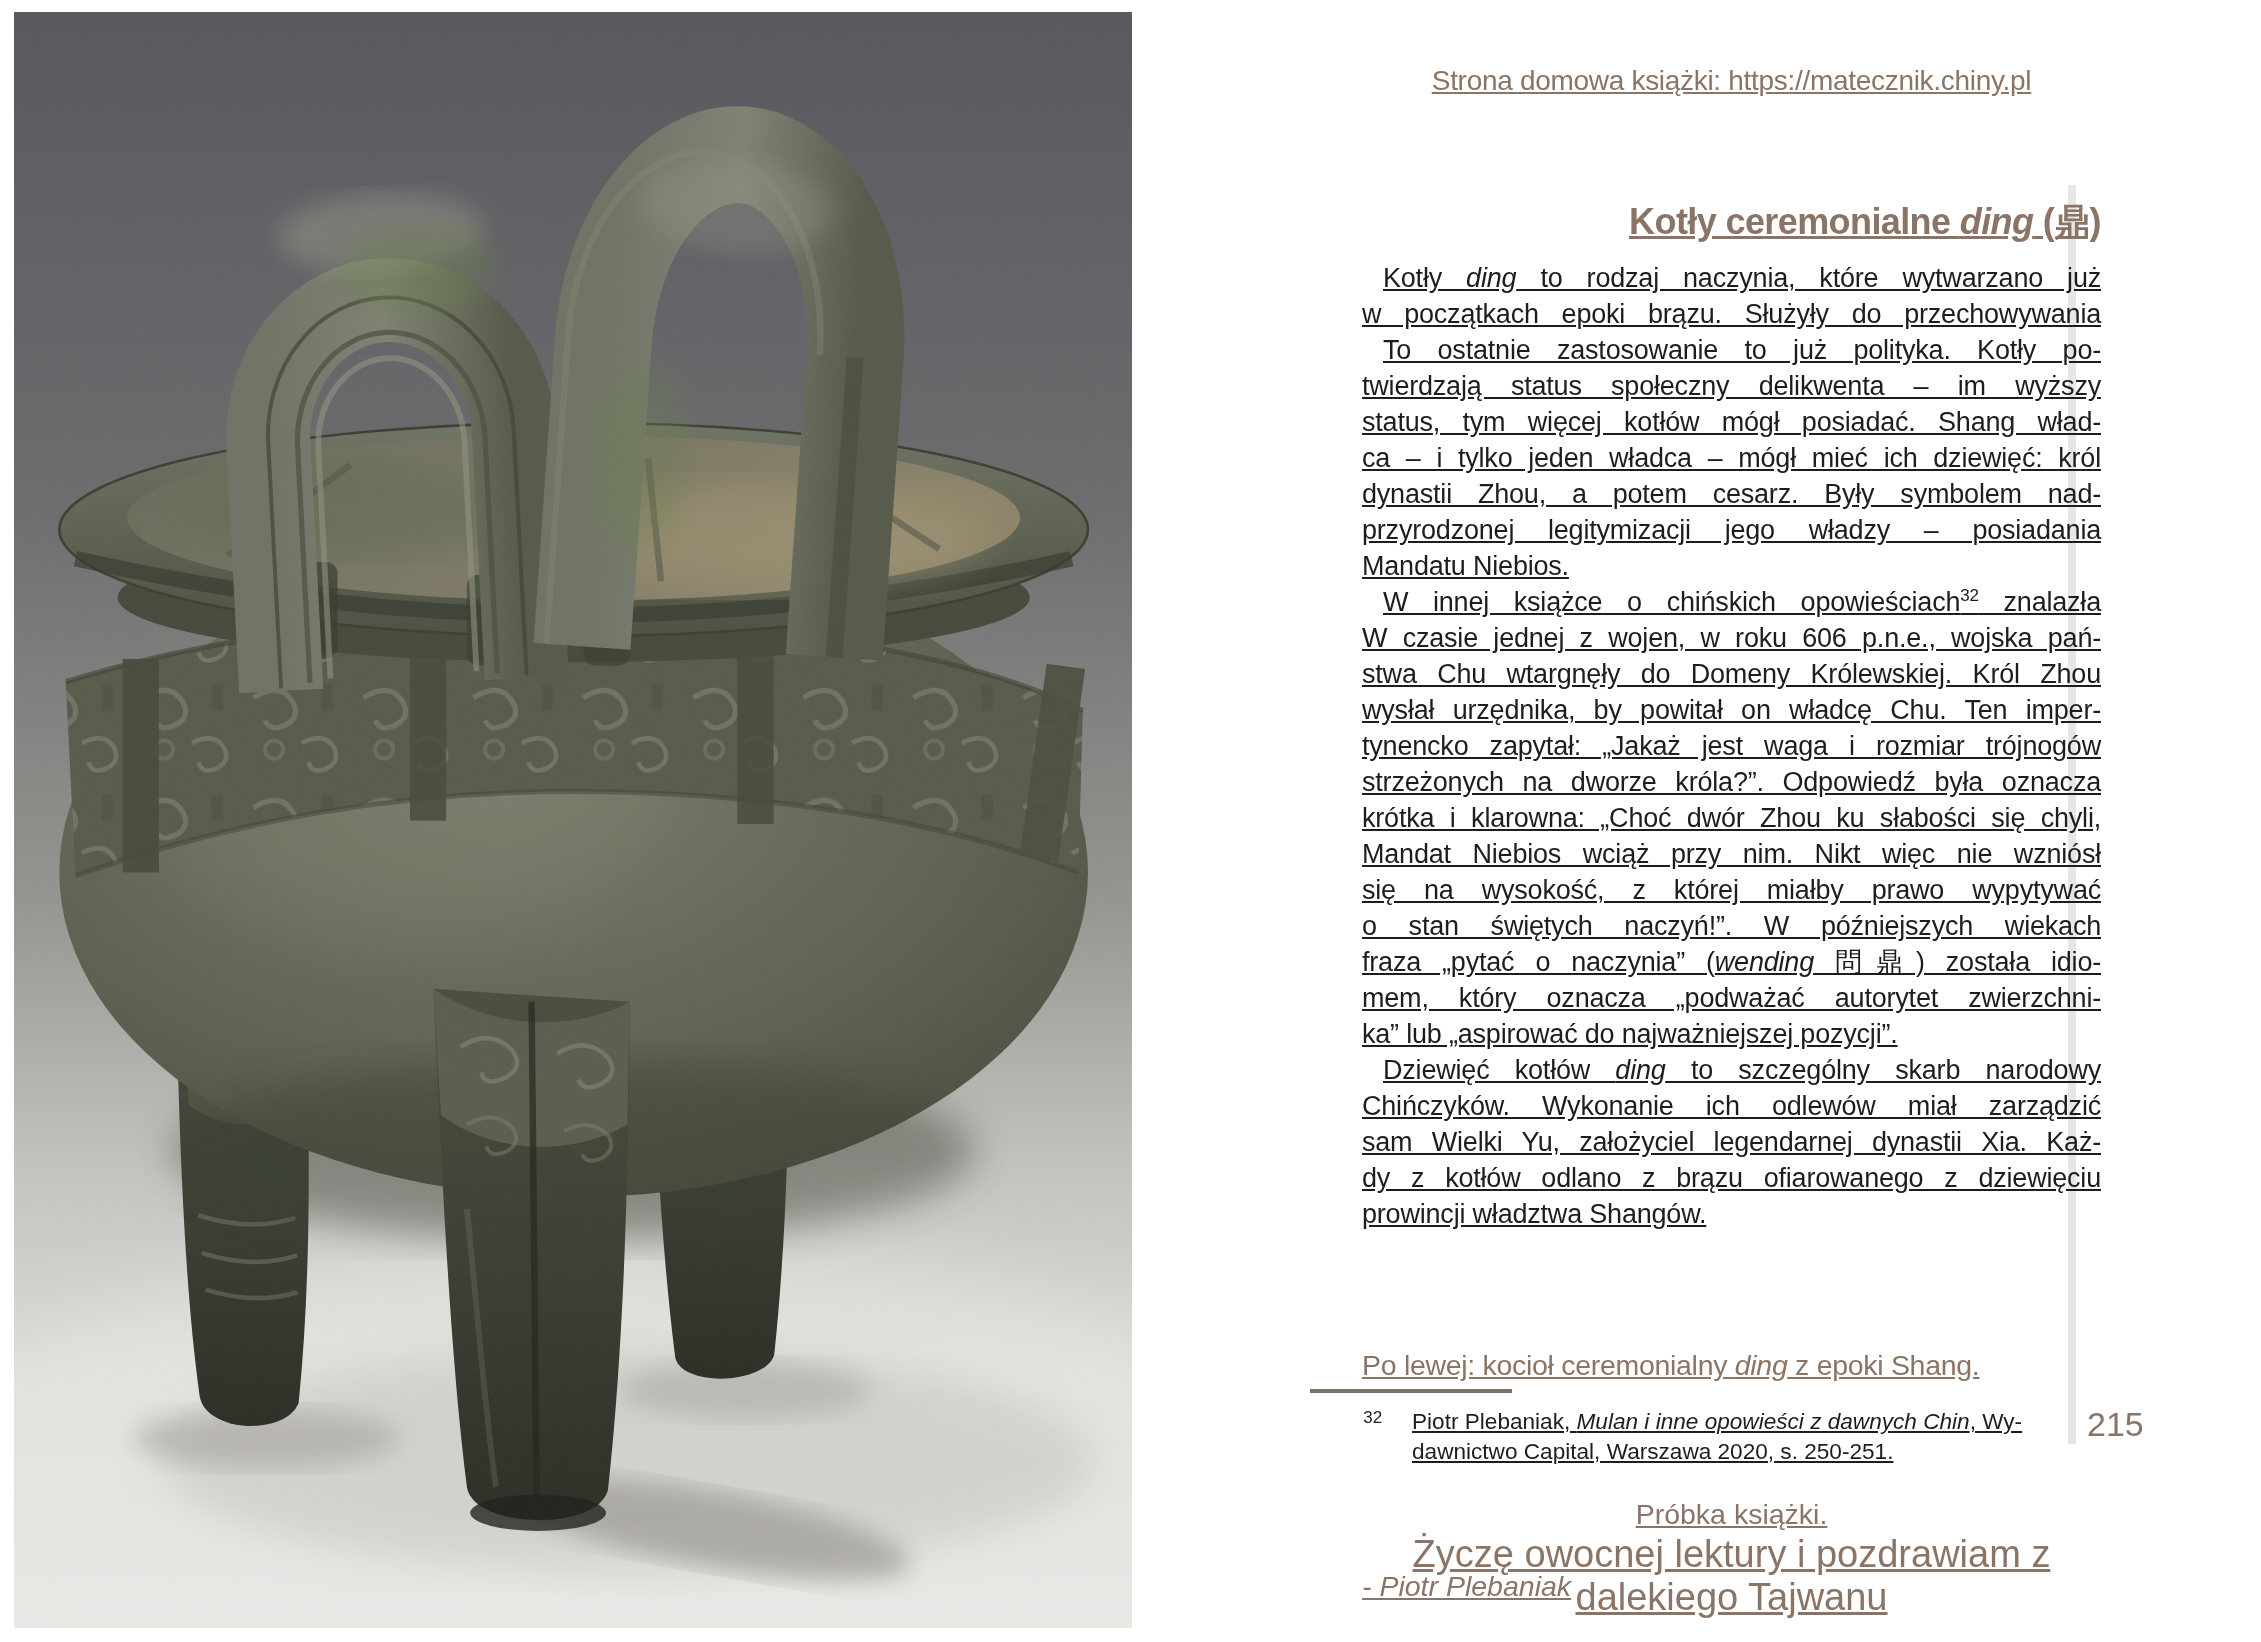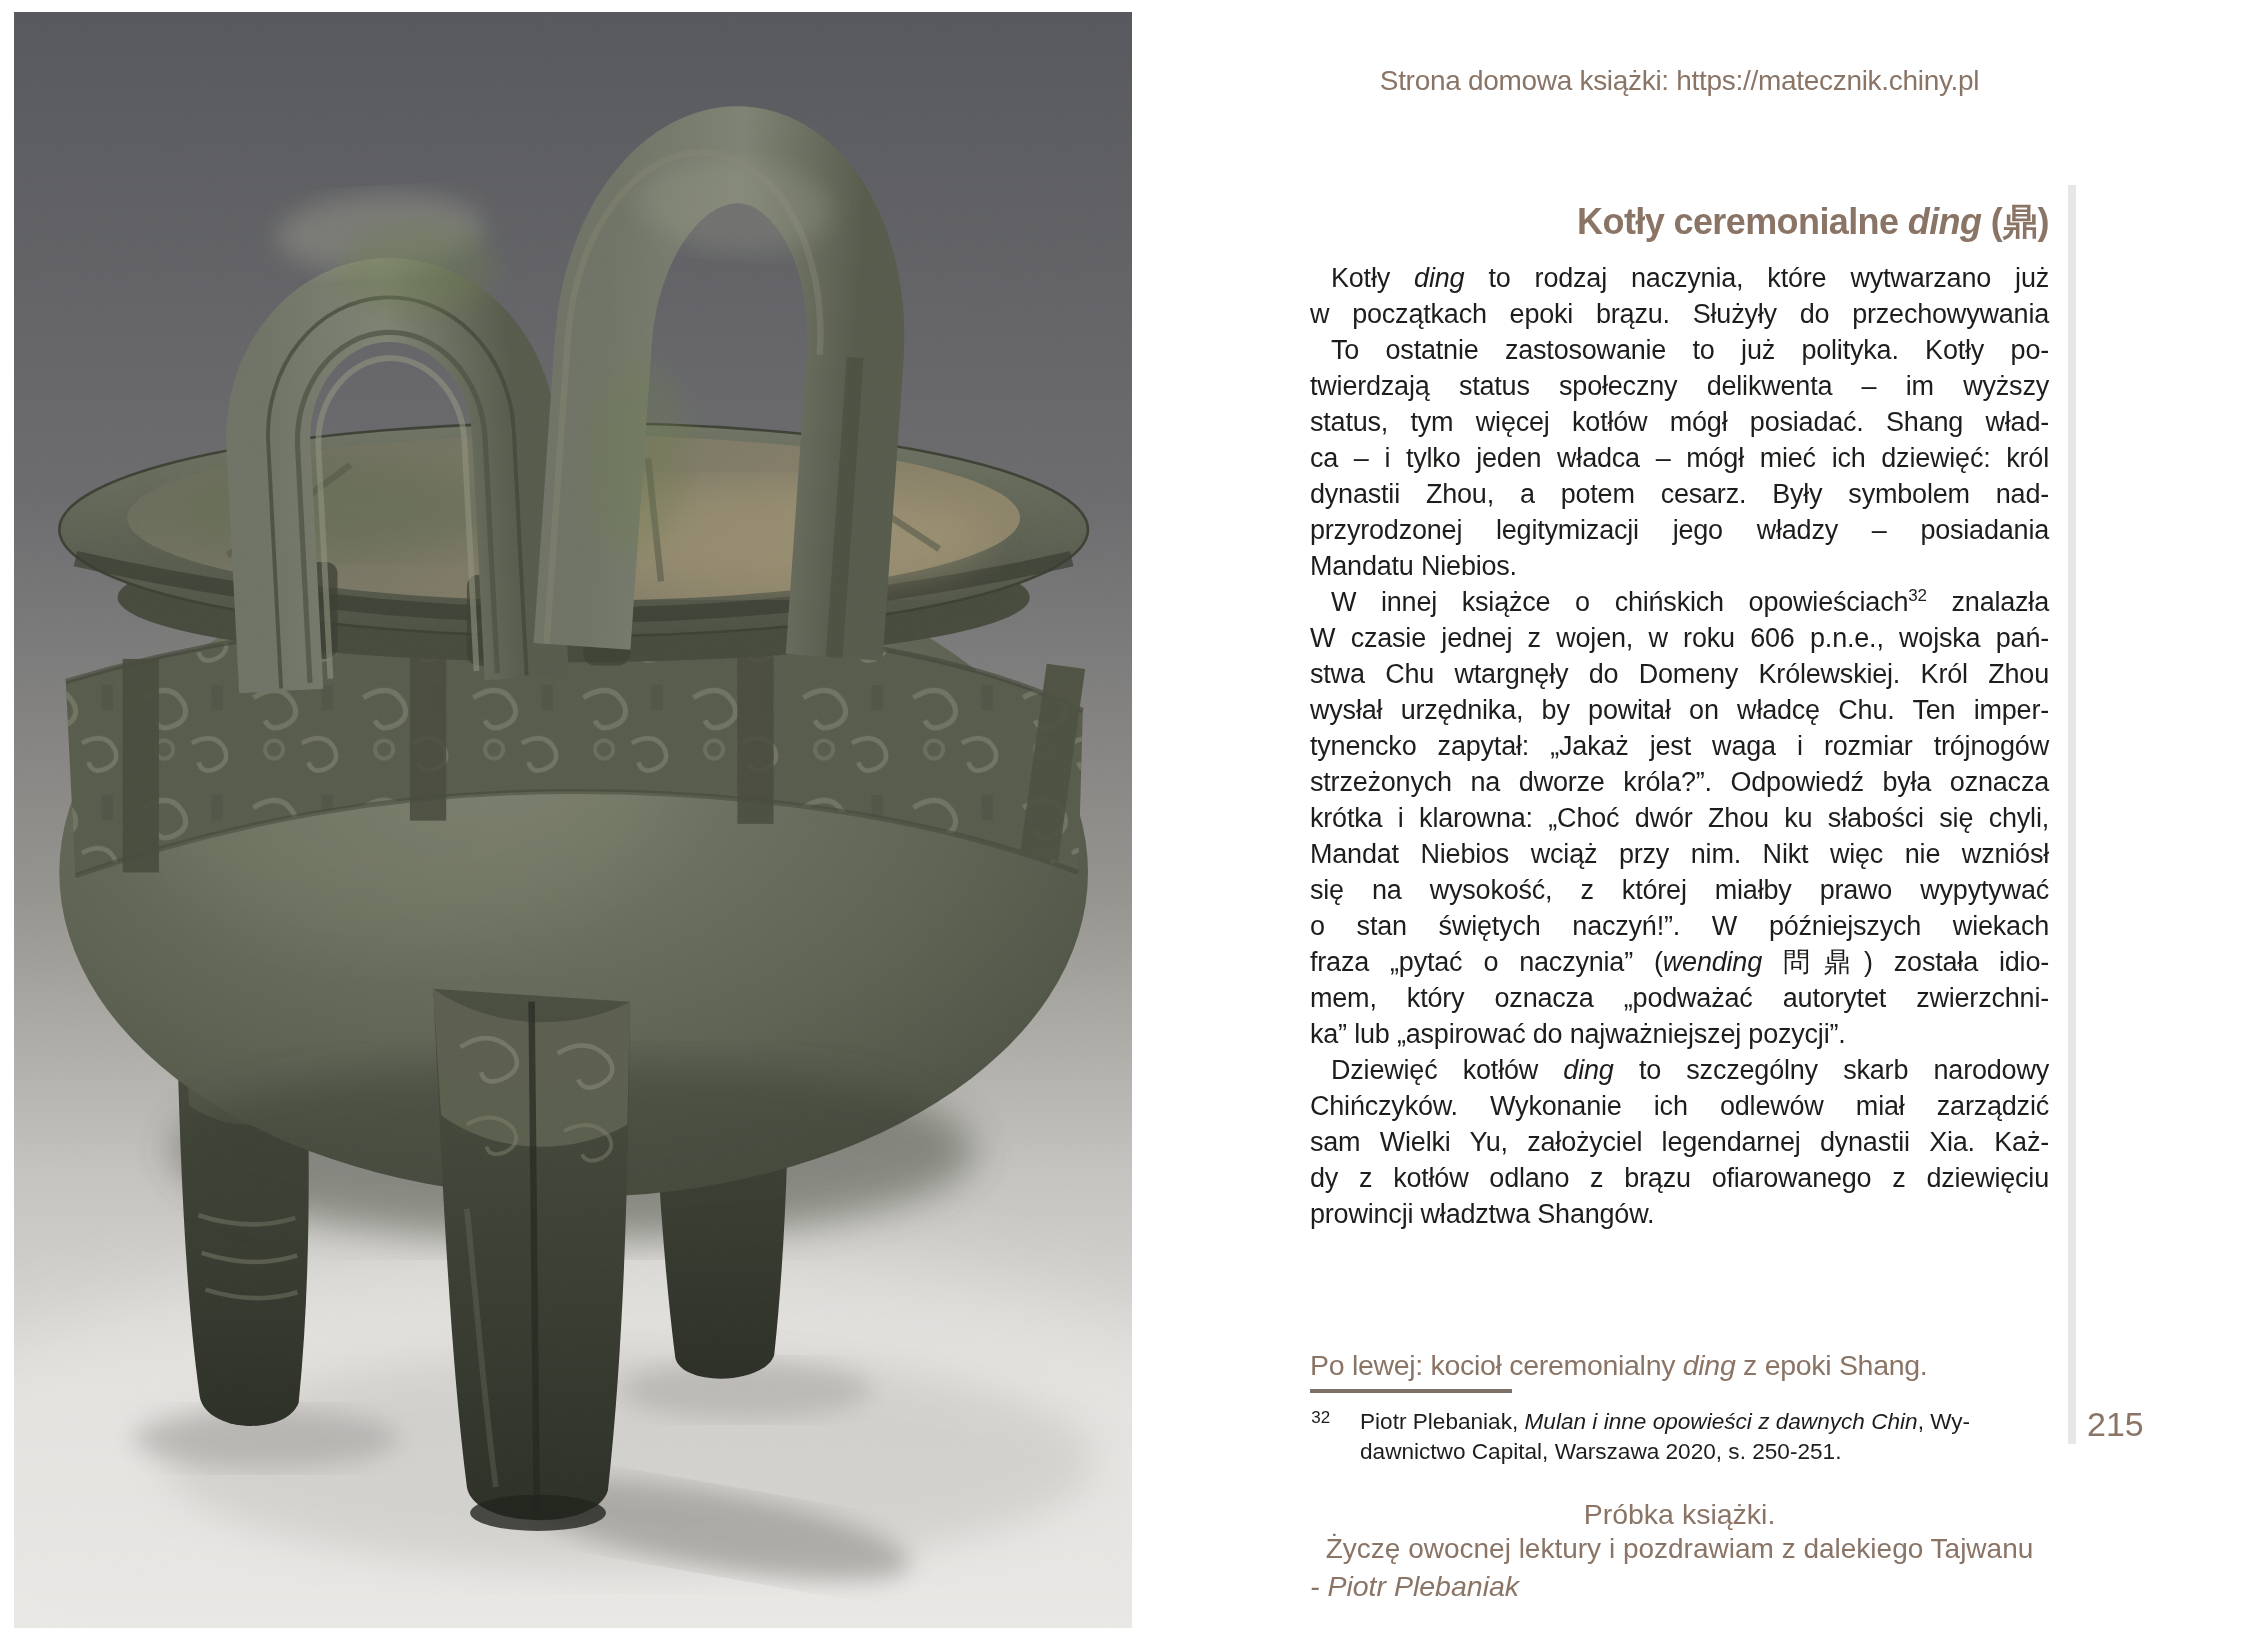--- a/index.html
+++ b/index.html
@@ -13,39 +13,39 @@
   html,body{background:#fff;}
   .page{
     position:relative;width:2261px;height:1642px;background:var(--page-bg);
     font-family:"Liberation Sans","DejaVu Sans",sans-serif;color:var(--body-text);
     overflow:hidden;
   }
   
   .photo{position:absolute;left:14.2px;top:11.6px;width:1118px;height:1616px;}
   .photo svg{display:block;width:100%;height:100%;}
   
-  .col{position:absolute;left:1310px;width:739px;}
+  .col{position:absolute;left:1362px;width:739px;text-decoration:underline;}
   .header-link{top:65px;text-align:center;font-size:28px;color:var(--accent);letter-spacing:-0.3px;}
   .title{top:198px;text-align:right;font-size:36px;font-weight:bold;color:var(--accent);letter-spacing:-0.6px;}
   .title i{font-weight:bold;}
   .vbar{position:absolute;left:2068px;top:185px;width:7.8px;height:1259px;background:var(--sidebar-bar);}
   .bodytext{top:260px;font-size:27px;line-height:36px;letter-spacing:-0.2px;color:var(--body-text);}
   .line{text-align:justify;text-align-last:justify;white-space:normal;}
   .line.last{text-align-last:left;}
   .line.indent{text-indent:21px;}
   .line sup{font-size:17px;line-height:0;}
   .caption{top:1349px;font-size:28.5px;color:var(--accent);letter-spacing:-0.3px;}
   .caption-rule{position:absolute;left:1310px;top:1389px;width:202px;height:3.9px;background:var(--rule);}
   .footnote{top:1407px;font-size:22.6px;line-height:30px;color:var(--body-text);}
   .footnote .marker{position:absolute;left:1.3px;top:-3.9px;font-size:17px;}
   .footnote .fn-lines{margin-left:50px;}
   .fn-line{text-align:left;}
   .page-number{position:absolute;left:2087px;top:1405px;font-size:34px;color:var(--accent);}
   .footer-1{top:1498px;text-align:center;font-size:28.5px;color:var(--accent);}
-  .footer-2{top:1533px;text-align:center;font-size:28px;color:var(--accent);}
+  .footer-2{top:1533px;text-align:center;font-size:38px;color:var(--accent);}
   .footer-3{top:1570px;text-align:left;font-size:28.5px;font-style:italic;color:var(--accent);}
 </style>
 </head>
 <body>
 
 <div class="page">
 
   <div class="photo">
     <svg viewBox="0 0 1728 2498" preserveAspectRatio="none">
       <defs>

